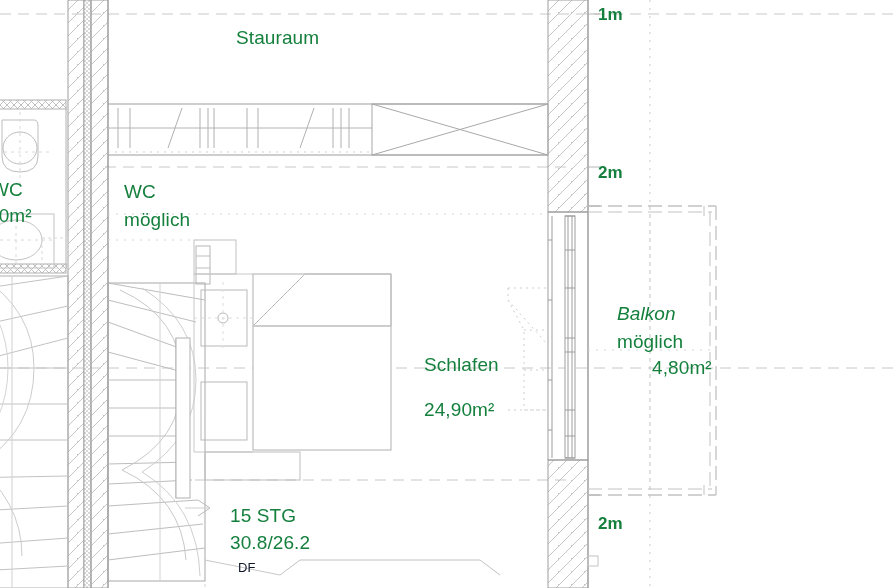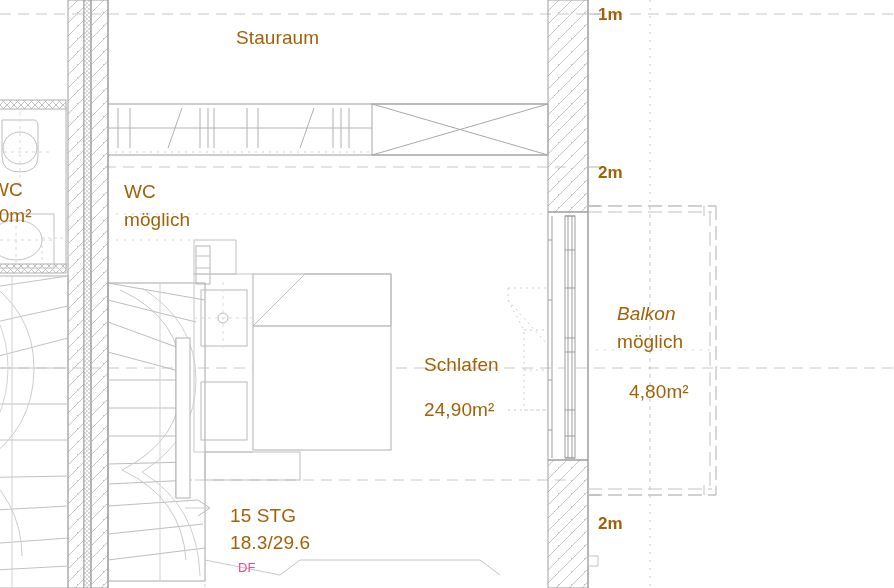--- a/index.html
+++ b/index.html
@@ -22,30 +22,30 @@
   }
   #plan-svg {
     position: absolute;
     left: 0;
     top: 0;
     width: 894px;
     height: 588px;
   }
   .plan-label {
     position: absolute;
-    color: #a16207;
+    color: #15803d;
     font-family: "Liberation Sans", sans-serif;
     white-space: pre;
     line-height: 1.0;
     letter-spacing: 0.1px;
   }
   .lbl-room       { font-size: 19px; }
   .lbl-dim        { font-size: 17px; font-weight: 600; }
   .lbl-stair      { font-size: 19px; }
-  .lbl-stair-sub  { font-size: 13px; color: #ec4899; }
+  .lbl-stair-sub  { font-size: 13px; color: #0f172a; }
   .lbl-clip       { font-size: 19px; }
 </style>
 </head>
 <body>
 
 <div id="plan-root">
 
   <svg id="plan-svg" viewBox="0 0 894 588" xmlns="http://www.w3.org/2000/svg">
     <defs>
 
@@ -298,26 +298,26 @@
   <div class="plan-label lbl-room" style="left:236px; top:28px;">Stauraum</div>
 
   <div class="plan-label lbl-room" style="left:124px; top:182px;">WC</div>
   <div class="plan-label lbl-room" style="left:124px; top:210px;">möglich</div>
 
   <div class="plan-label lbl-room" style="left:424px; top:355px;text-align:right;">Schlafen</div>
   <div class="plan-label lbl-room" style="left:424px; top:400px;">24,90m²</div>
 
   <div class="plan-label lbl-room" style="left:617px; top:304px;font-style:italic;">Balkon</div>
   <div class="plan-label lbl-room" style="left:617px; top:332px;">möglich</div>
-  <div class="plan-label lbl-room" style="left:629px; top:358px;margin-top:24px;">4,80m²</div>
+  <div class="plan-label lbl-room" style="left:652px; top:358px;">4,80m²</div>
 
   <div class="plan-label lbl-clip" style="left:-9px; top:180px;">WC</div>
   <div class="plan-label lbl-clip" style="left:-12px; top:206px;">60m²</div>
 
   <div class="plan-label lbl-dim" style="left:598px; top:6px;">1m</div>
   <div class="plan-label lbl-dim" style="left:598px; top:164px;">2m</div>
   <div class="plan-label lbl-dim" style="left:598px; top:515px;">2m</div>
 
   <div class="plan-label lbl-stair" style="left:230px; top:506px;">15 STG</div>
-  <div class="plan-label lbl-stair" style="left:230px; top:533px;">18.3/29.6</div>
+  <div class="plan-label lbl-stair" style="left:230px; top:533px;">30.8/26.2</div>
   <div class="plan-label lbl-stair-sub" style="left:238px; top:561px;">DF</div>
 
 </div>
 
 </body></html>

